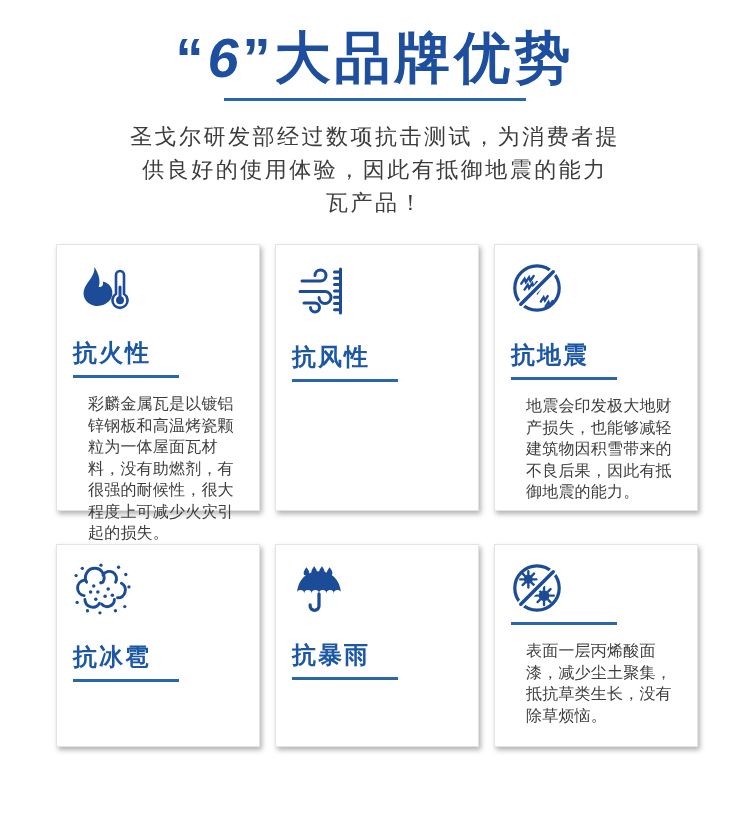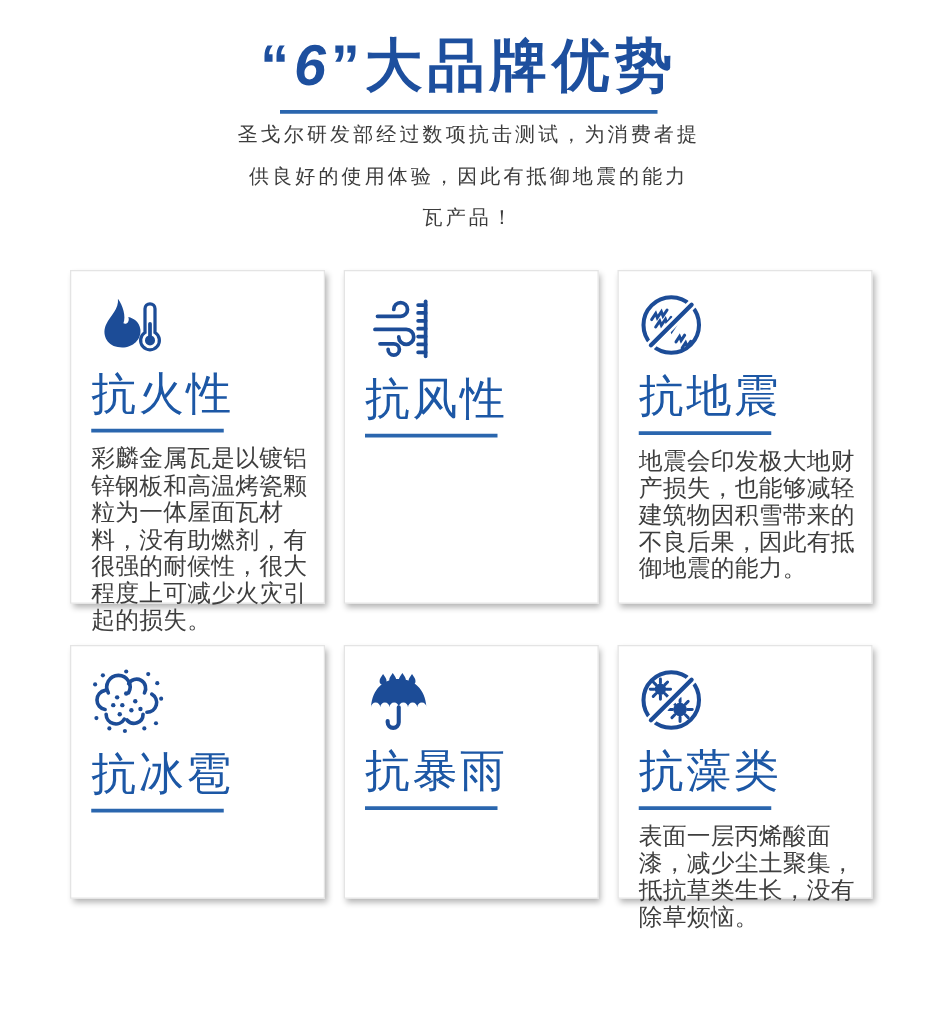--- a/index.html
+++ b/index.html
@@ -11,48 +11,48 @@
     --intro-text:#3c3c3c;
   }
   html,body{margin:0;padding:0;}
   body{
     width:750px;height:829px;margin:0 auto;background:#ffffff;
     font-family:"Liberation Sans","DejaVu Sans",sans-serif;
     overflow:hidden;position:relative;
   }
   .header{padding-top:28px;text-align:center;}
   .page-title{
-    margin:0;font-size:46px;line-height:1.08;font-weight:700;
+    margin:0;font-size:56px;line-height:1.08;font-weight:700;
     color:var(--title-blue);letter-spacing:4px;white-space:nowrap;
   }
   .page-title .big-num{font-style:italic;}
   .title-underline{width:302px;height:3px;background:var(--underline-blue);margin:10px auto 0;}
   .intro{
-    margin:1px auto 0;font-size:16px;line-height:33px;letter-spacing:2.5px;
+    margin:19px auto 0;font-size:22px;line-height:33px;letter-spacing:2.5px;
     color:var(--intro-text);text-align:center;width:640px;
   }
   .intro span{display:block;}
   .grid{
     display:flex;flex-wrap:wrap;column-gap:15px;row-gap:33px;
     width:642px;margin:25px 0 0 56px;
   }
   .card{
     box-sizing:border-box;width:204px;height:267px;background:#fff;
     border:1px solid #e4e4e4;box-shadow:2px 3px 5px rgba(0,0,0,0.30);
     padding:17px 6px 0 16px;
   }
   .grid .card:nth-child(n+4){height:203px;}
   .icon{display:block;color:var(--icon-navy);}
   .card-title{
-    margin:10px 0 0;font-size:36px;font-weight:400;letter-spacing:2px;
+    margin:27px 0 0;font-size:24px;font-weight:700;letter-spacing:2px;
     color:var(--heading-blue);line-height:1.15;
   }
   .card-rule{width:106px;height:3px;background:var(--underline-blue);margin:8px 0 11px;}
   .card-body{
-    margin:0;font-size:19px;line-height:21.5px;letter-spacing:0.2px;
+    margin:15px;font-size:16px;line-height:21.5px;letter-spacing:0.2px;
     color:var(--body-text);text-align:left;
   }
 </style>
 </head>
 <body>
 
 <header class="header">
   <h1 class="page-title"><span>“</span><span class="big-num">6</span><span>”</span><span>大品牌优势</span></h1>
   <div class="title-underline"></div>
   <div class="intro">
@@ -172,18 +172,17 @@
         <path d="M10.7 10.7 L12.8 12.8 M19.2 19.2 L21.3 21.3 M21.3 10.7 L19.2 12.8 M10.7 21.3 L12.8 19.2"></path>
       </g>
       <circle cx="30.5" cy="31" r="5" fill="currentColor"></circle>
       <g stroke="currentColor" stroke-width="2.2" stroke-linecap="round">
         <path d="M30.5 22.5 V25.5 M30.5 36.5 V39.8 M22 31 H25 M36 31 H39.5"></path>
         <path d="M24.5 25 L26.6 27.1 M34.4 34.9 L36.5 37 M36.5 25 L34.4 27.1 M26.6 34.9 L24.5 37"></path>
       </g>
       <path d="M4.5 43.5 L43.5 4.5" stroke="#ffffff" stroke-width="7" fill="none"></path>
       <path d="M9 39 L39 9" stroke="currentColor" stroke-width="3.2" fill="none" stroke-linecap="round"></path>
     </svg>
-    <h2 class="card-title">抗藻类</h2>
     <div class="card-rule"></div>
     <p class="card-body">表面一层丙烯酸面漆，减少尘土聚集，抵抗草类生长，没有除草烦恼。</p>
   </article>
 
 </main>
 
 </body></html>

